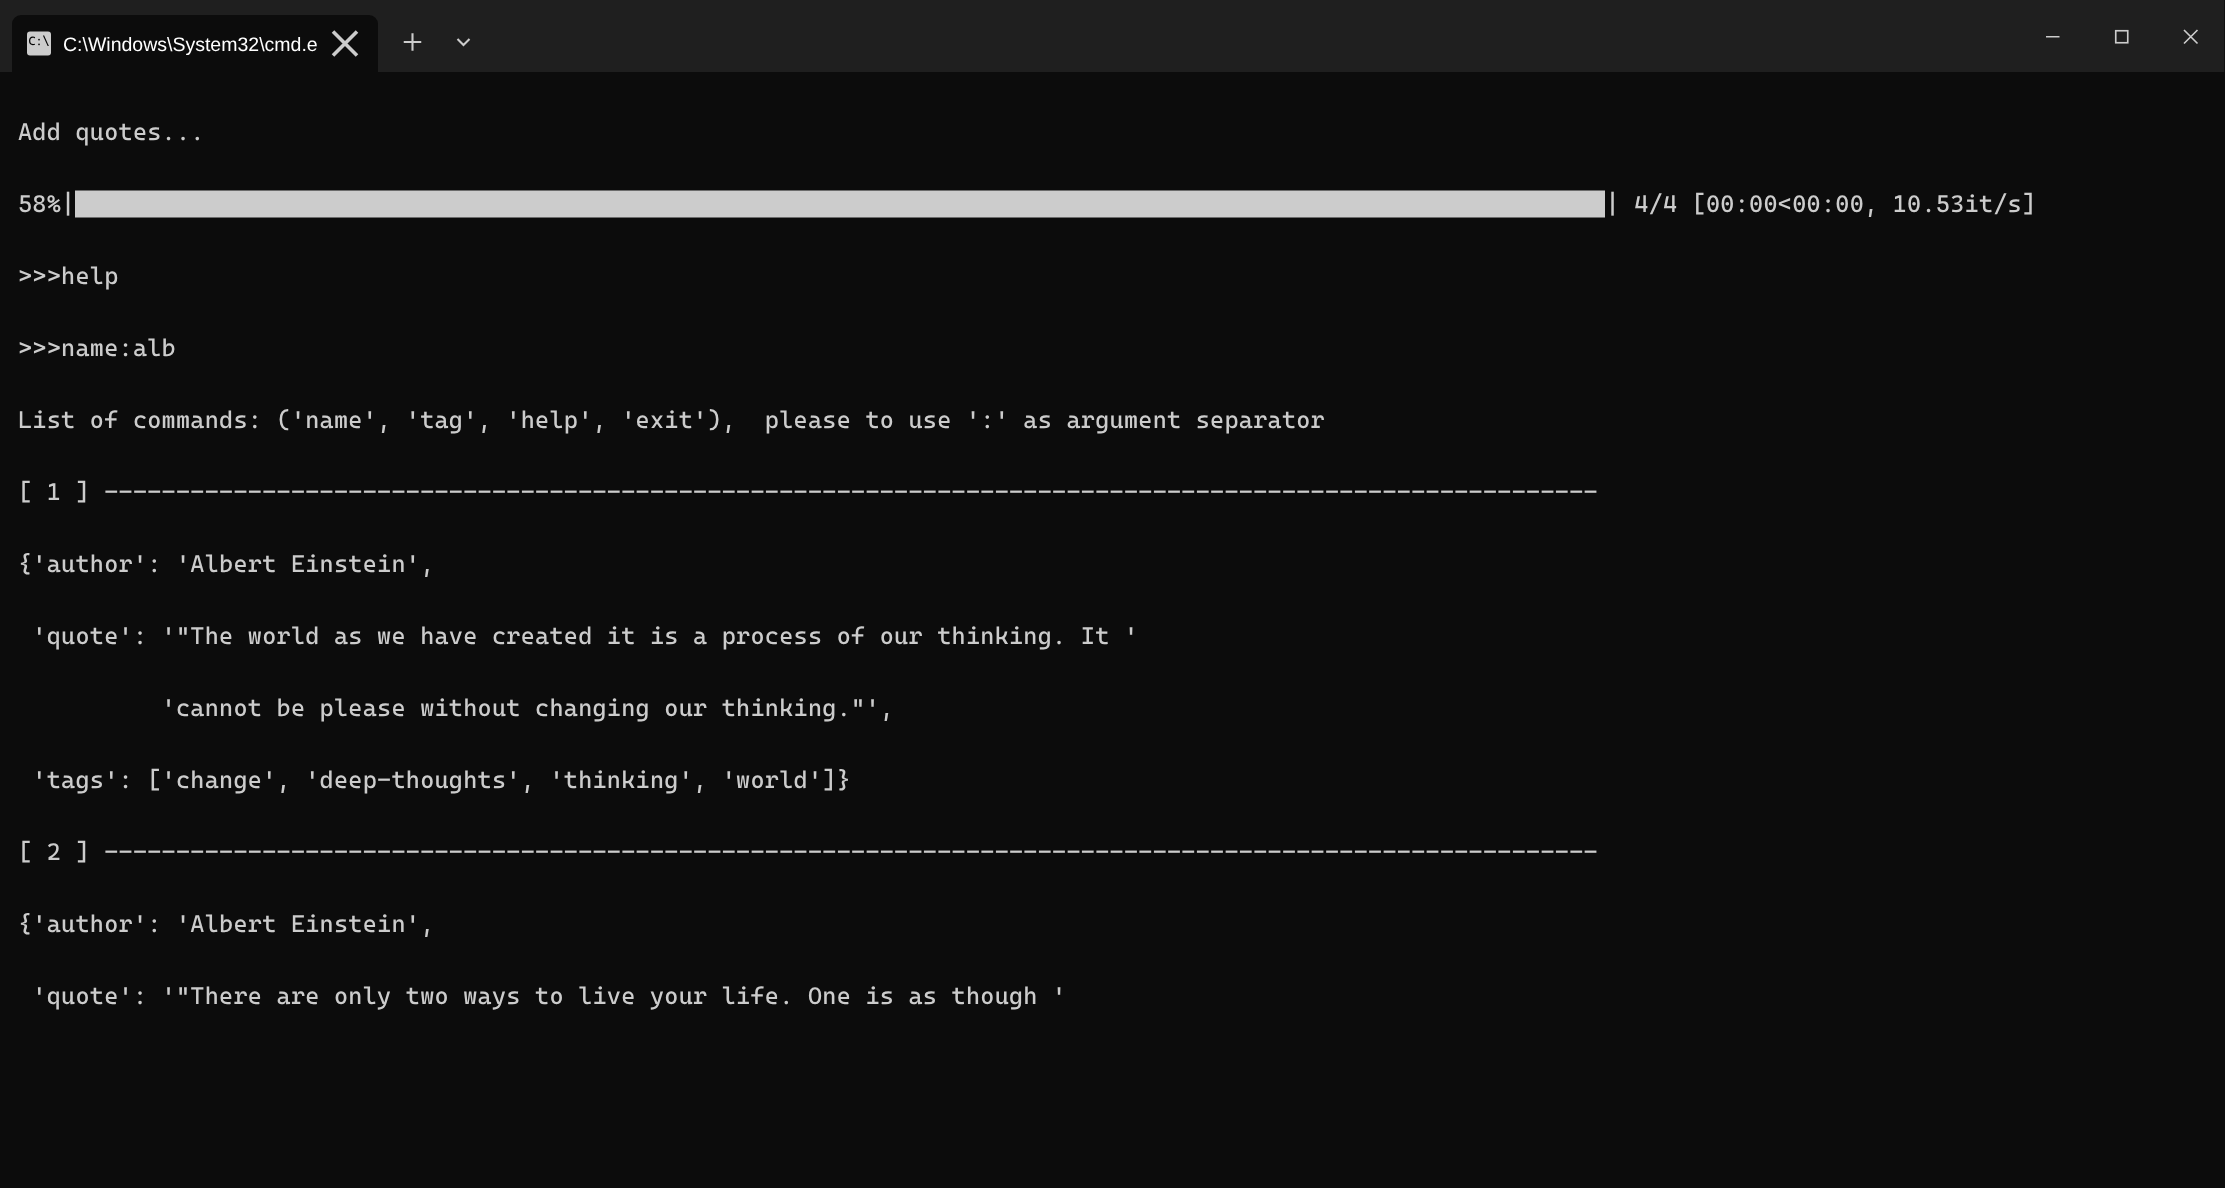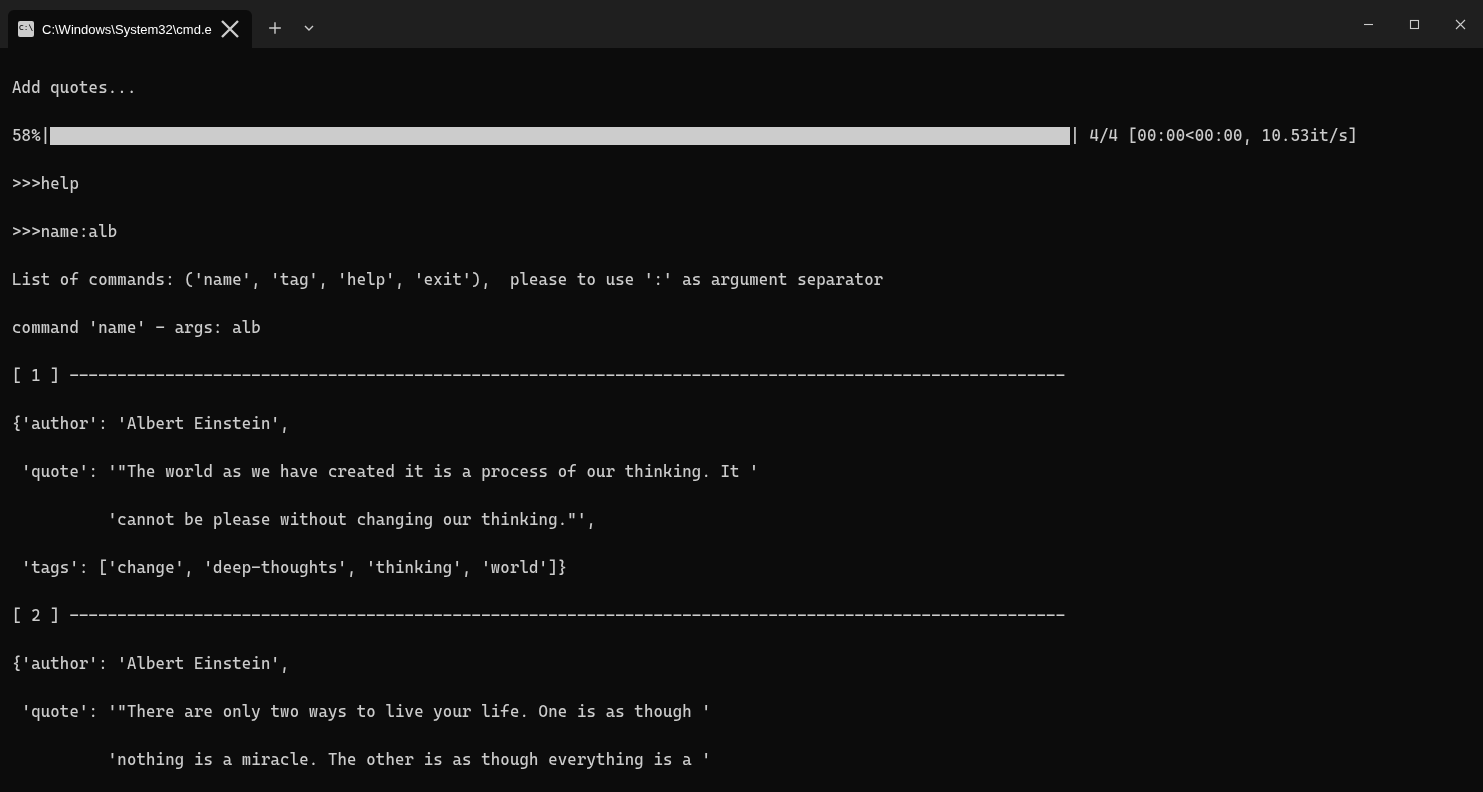--- a/index.html
+++ b/index.html
@@ -157,30 +157,28 @@
       </svg>
   </div>
 </div>
 
 <div class="terminal">
 <div>Add quotes...</div>
 <div><span>58%</span>|<span class="progressbar" style="width:1020px;"></span>|<span> 4/4 [00:00&lt;00:00, 10.53it/s]</span></div>
 <div>&gt;&gt;&gt;help</div>
 <div>&gt;&gt;&gt;name:alb</div>
 <div>List of commands: ('name', 'tag', 'help', 'exit'),  please to use ':' as argument separator</div>
-<div>command 'name' - args: alb</div>
 <div>[ 1 ] --------------------------------------------------------------------------------------------------------</div>
 <div>{'author': 'Albert Einstein',</div>
 <div> 'quote': '"The world as we have created it is a process of our thinking. It '</div>
 <div>          'cannot be please without changing our thinking."',</div>
 <div> 'tags': ['change', 'deep-thoughts', 'thinking', 'world']}</div>
 <div>[ 2 ] --------------------------------------------------------------------------------------------------------</div>
 <div>{'author': 'Albert Einstein',</div>
 <div> 'quote': '"There are only two ways to live your life. One is as though '</div>
-<div>          'nothing is a miracle. The other is as though everything is a '</div>
 
 
 
 
 
 
 
 
 
 

